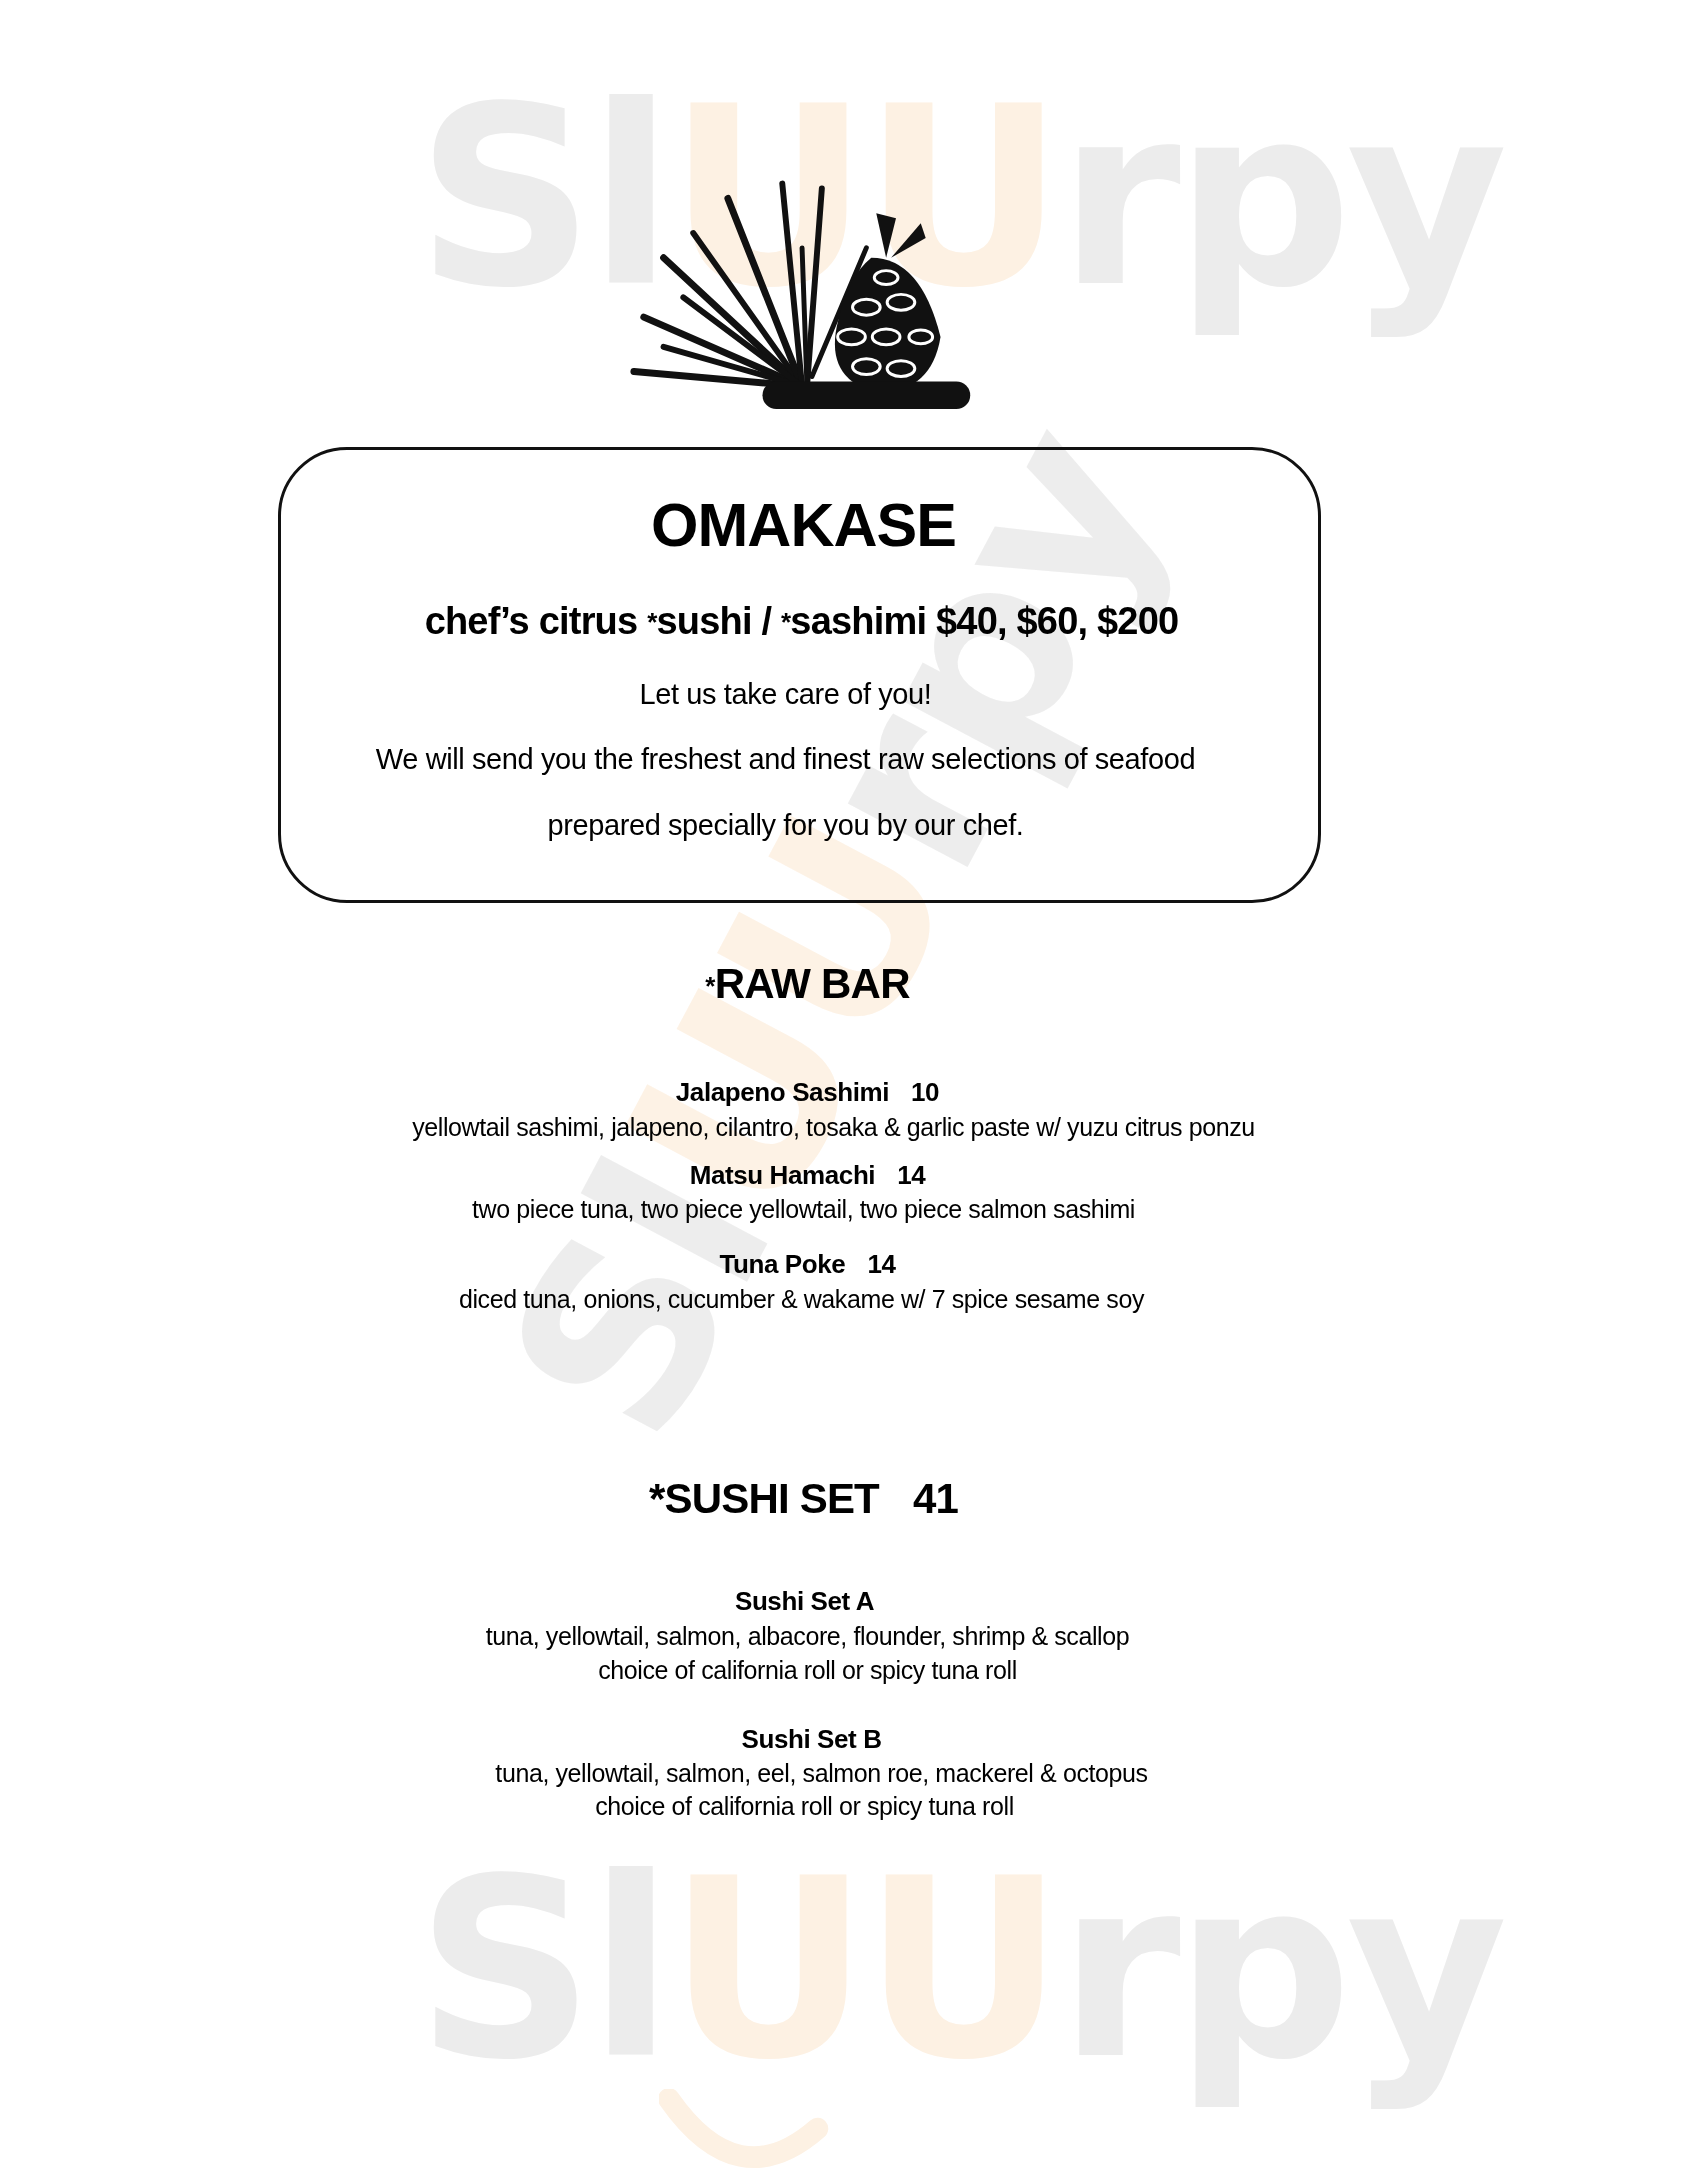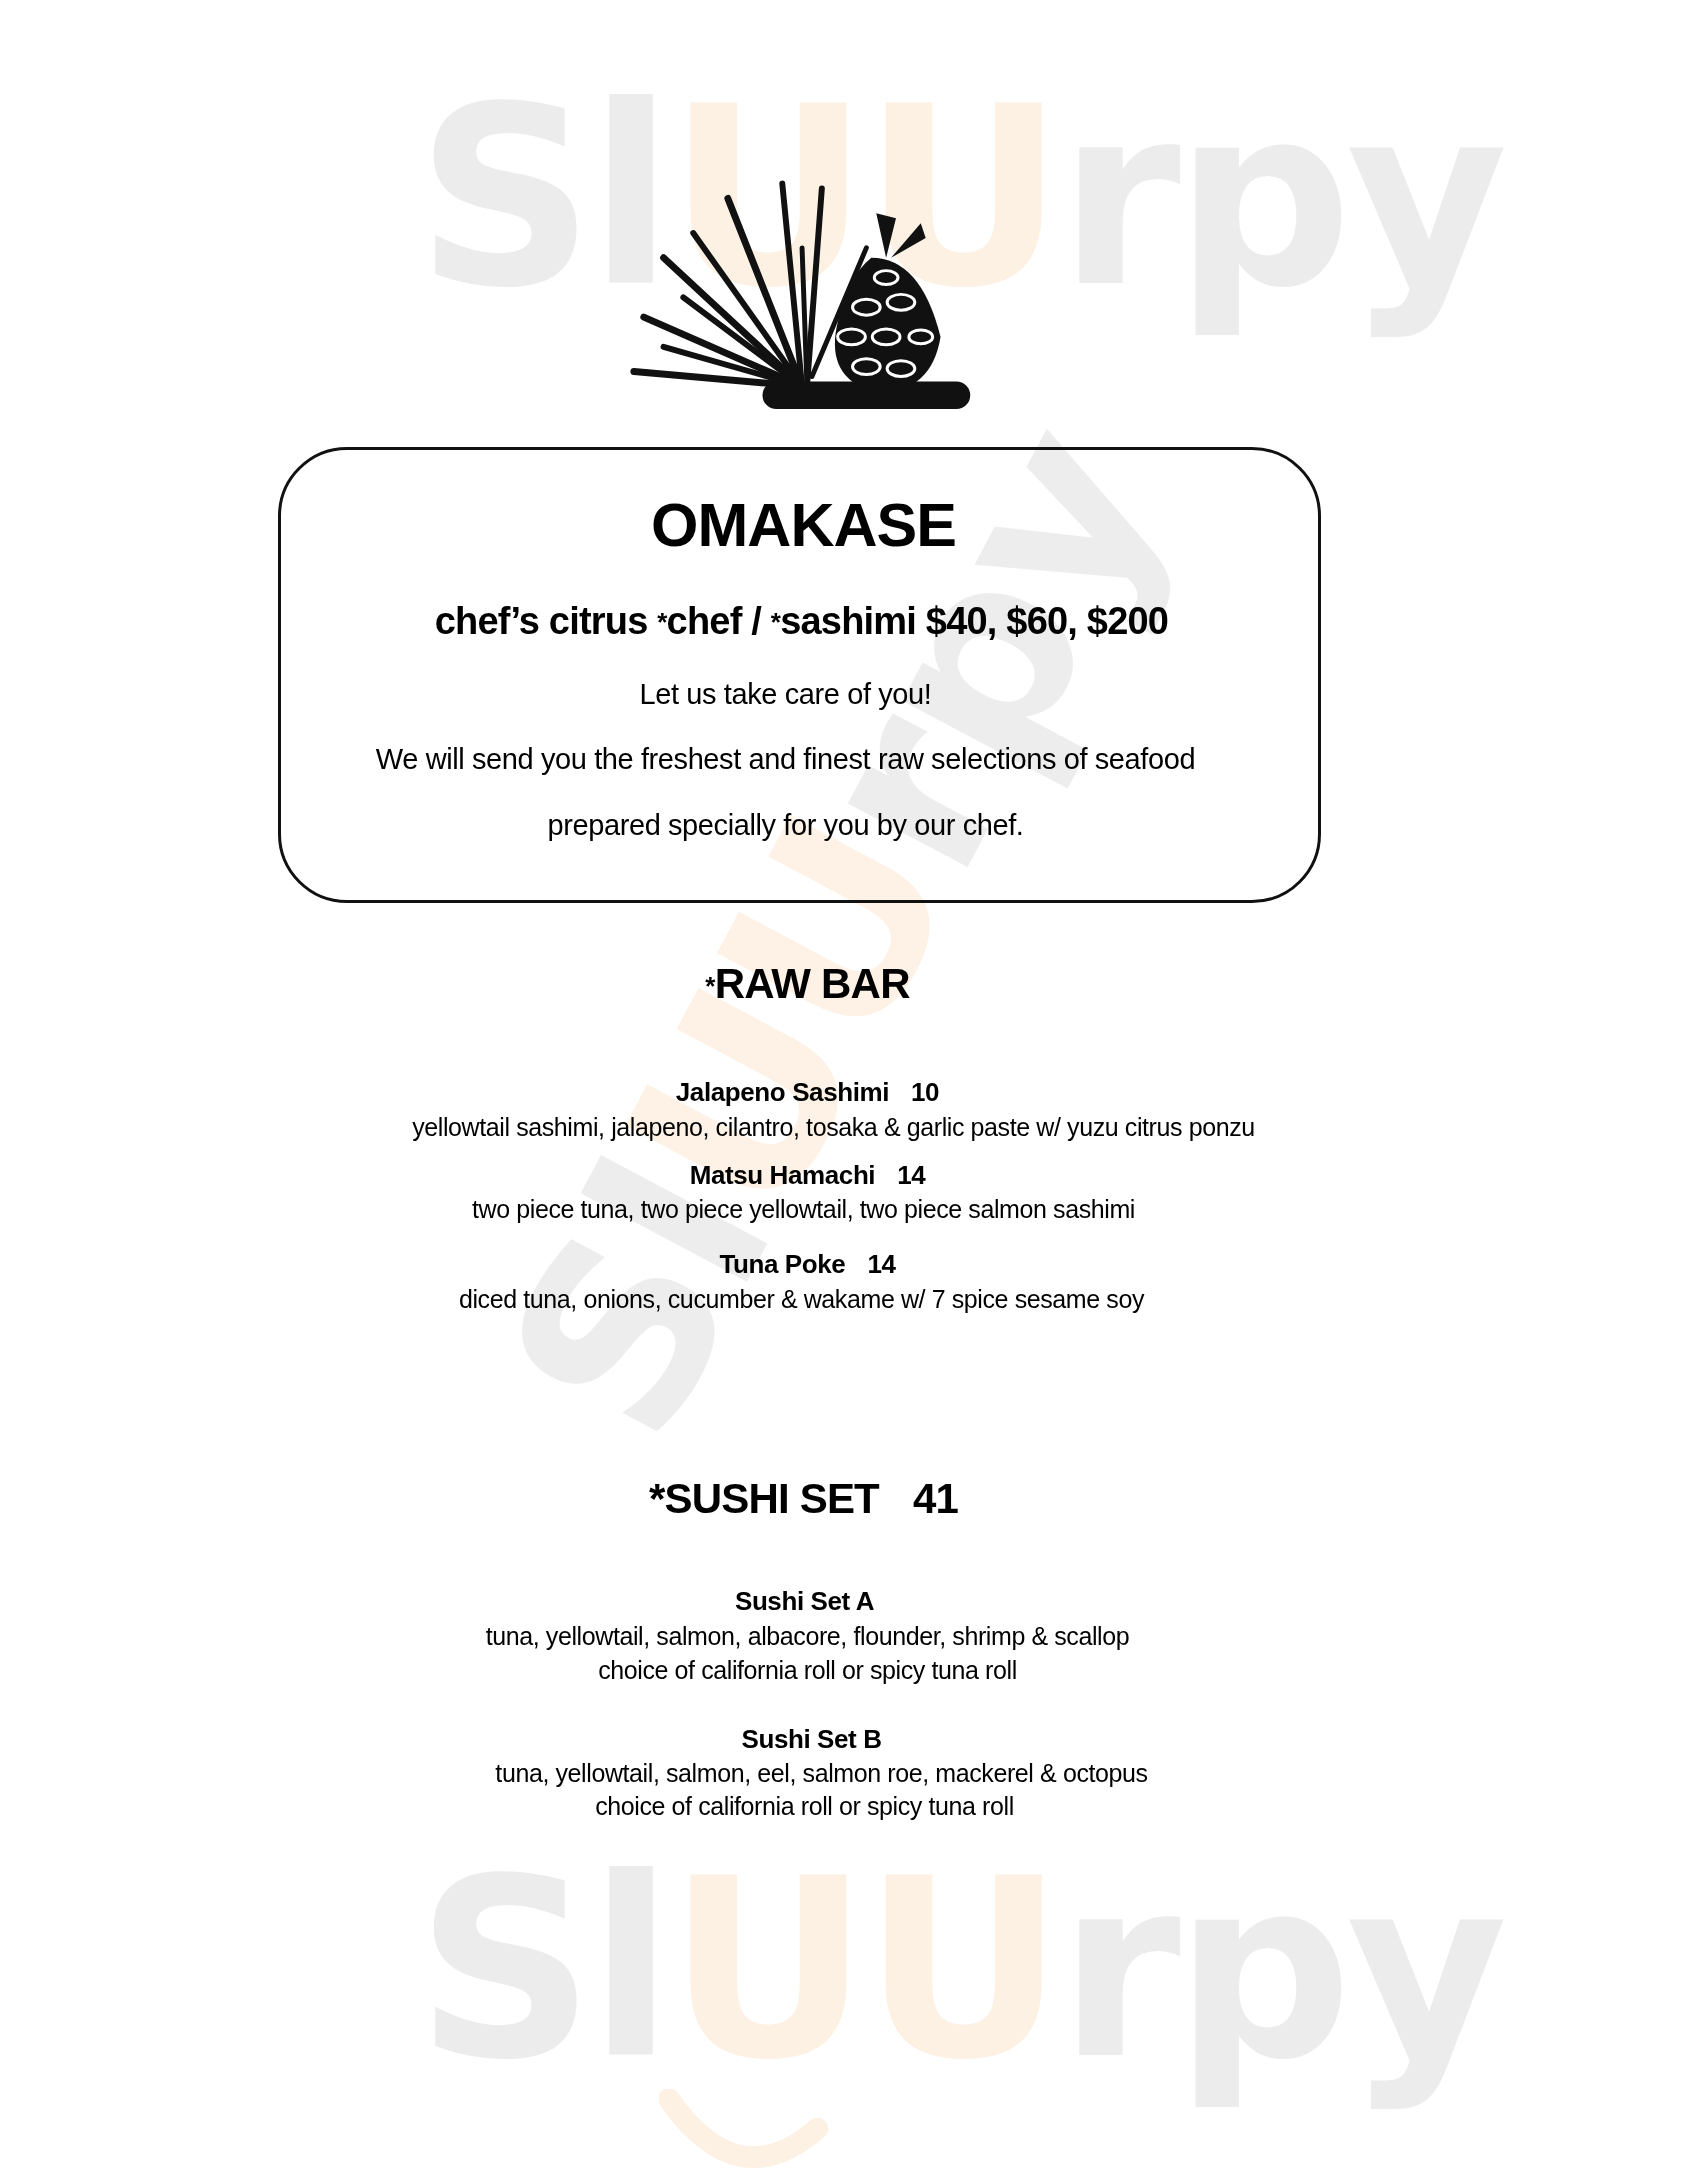--- a/index.html
+++ b/index.html
@@ -72,21 +72,21 @@
     <g fill="#111">
       <path d="M265 120 L255 75 L275 80 Z"></path>
       <path d="M270 120 L300 85 L305 100 Z"></path>
     </g>
   </svg>
 </div>
 
 <div class="box"></div>
 <div class="abs title-lg" style="top:490px; left:-38px;">OMAKASE</div>
 <div class="abs subtitle" style="top:600px; left:-40px;">
-  <span>chef’s citrus </span><span class="ast-small">*</span><span>chef / </span><span class="ast-small">*</span><span>sashimi $40, $60, $200</span>
+  <span>chef’s citrus </span><span class="ast-small">*</span><span>sushi / </span><span class="ast-small">*</span><span>sashimi $40, $60, $200</span>
 </div>
 <div class="abs body-lg" style="top:678px; left:-56px;">Let us take care of you!</div>
 <div class="abs body-lg" style="top:743px; left:-56px;">We will send you the freshest and finest raw selections of seafood</div>
 <div class="abs body-lg" style="top:809px; left:-56px;">prepared specially for you by our chef.</div>
 
 <div class="abs section" style="top:960px; left:-34px;">
   <span class="ast-small">*</span><span>RAW BAR</span>
 </div>
 
 <div class="abs item-name" style="top:1077px; left:-34px;">

